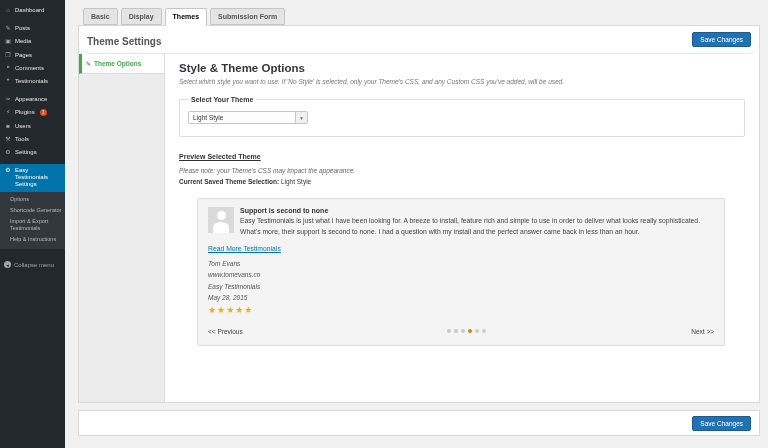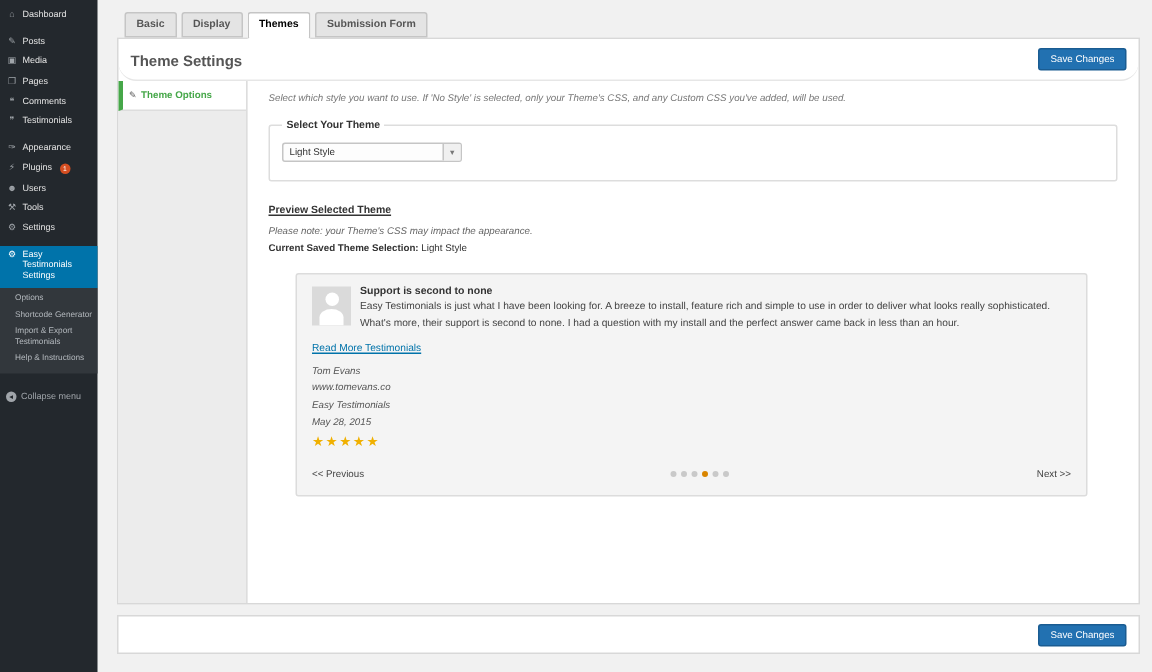--- a/index.html
+++ b/index.html
@@ -155,20 +155,21 @@
 
     <div class="panel-body">
       <div class="subnav">
         <div class="subnav-item">
           <span class="pencil">✎</span>
           <span>Theme Options</span>
         </div>
       </div>
 
       <div class="main-col">
+        <div class="heading">Style &amp; Theme Options</div>
         <div class="subheading">Select which style you want to use. If 'No Style' is selected, only your Theme's CSS, and any Custom CSS you've added, will be used.</div>
 
         <fieldset class="theme-fieldset">
           <legend>Select Your Theme</legend>
           <div class="select">
             <span class="select-value">Light Style</span>
             <span class="arrow-box">▼</span>
           </div>
         </fieldset>
 

